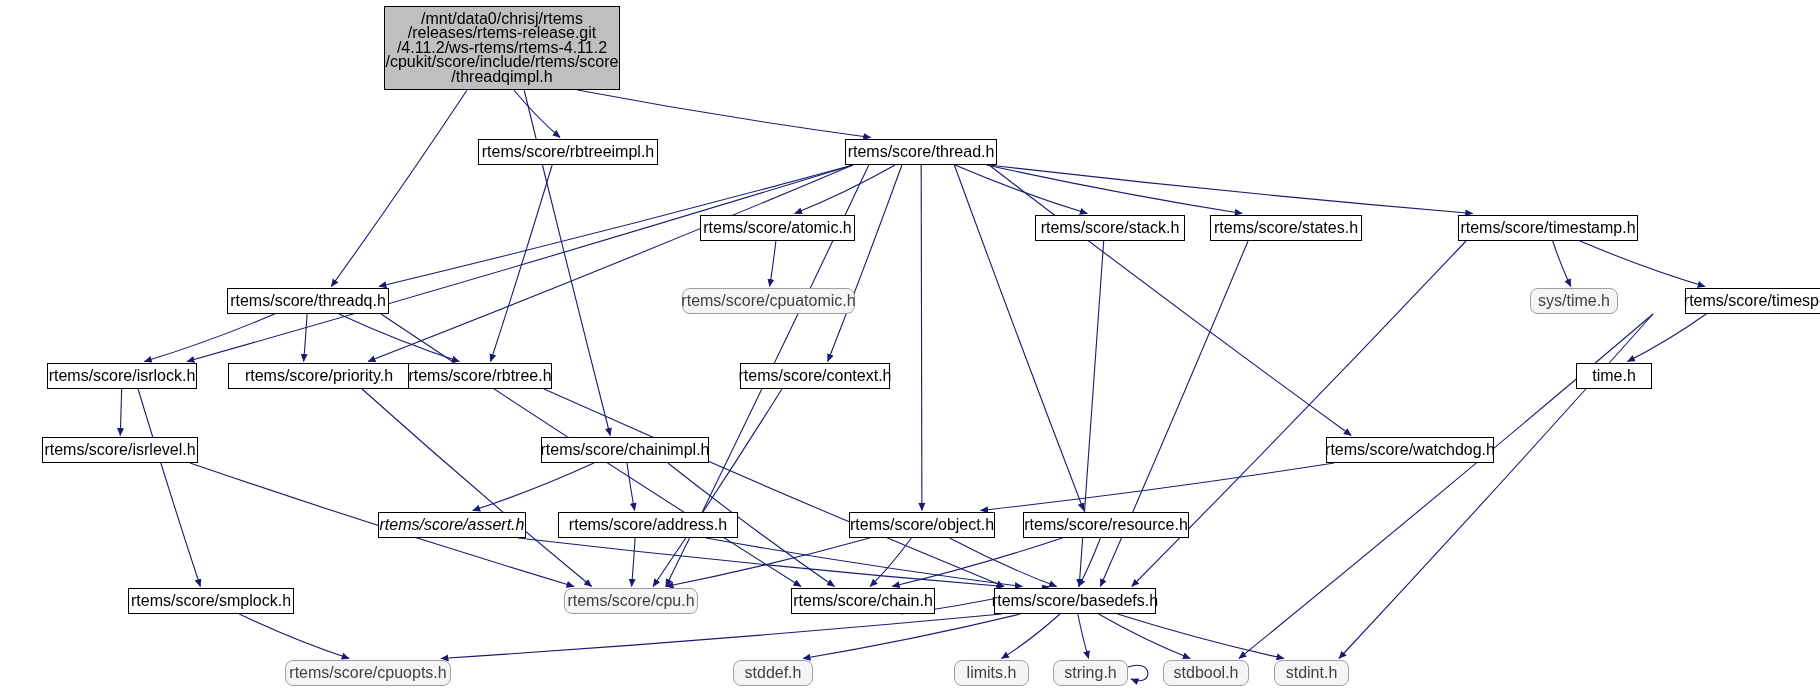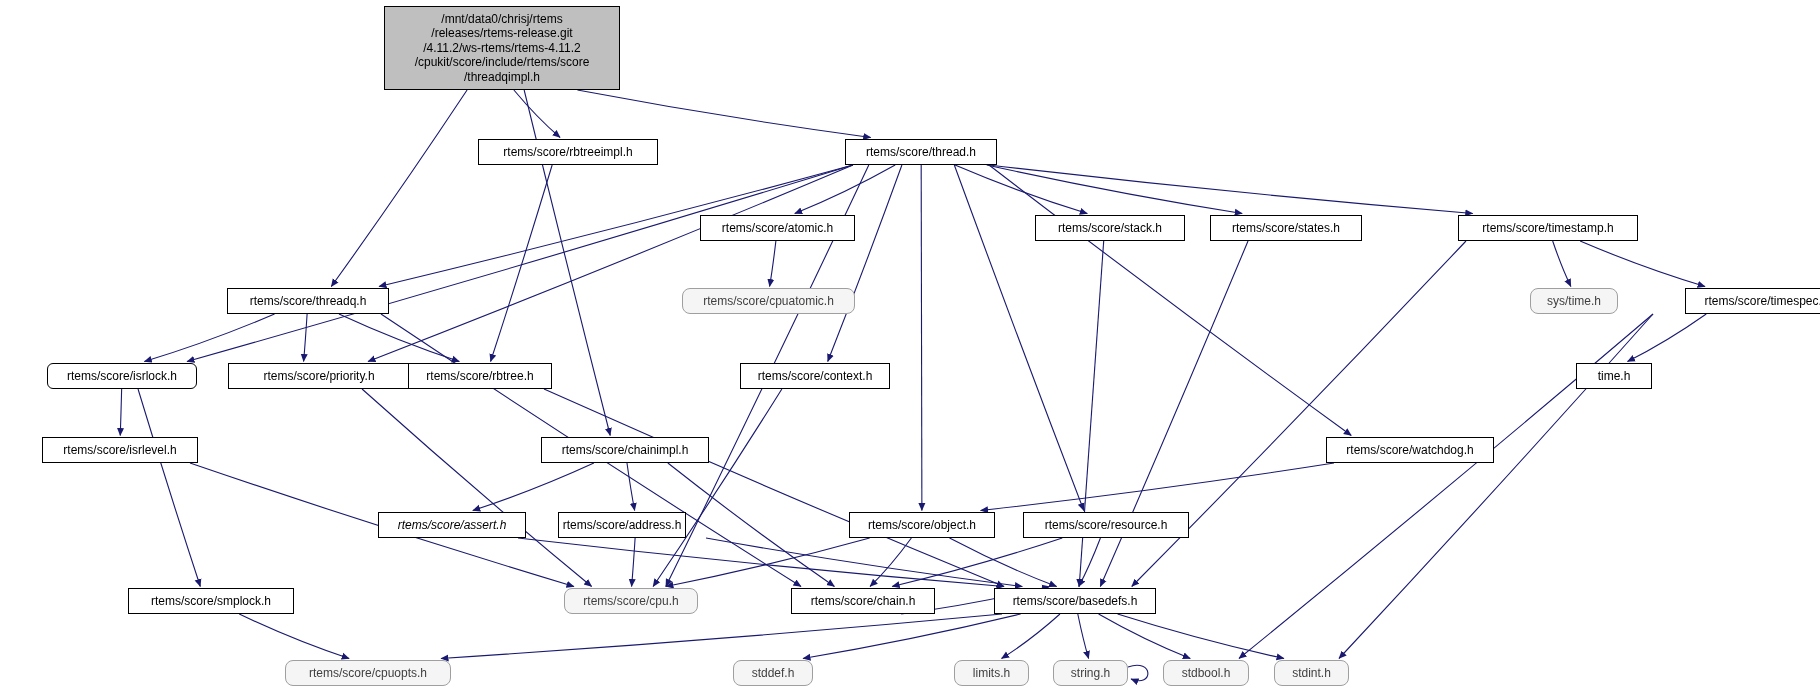--- a/index.html
+++ b/index.html
@@ -5,21 +5,21 @@
   html,body{margin:0;padding:0;background:#ffffff;}
   #canvas{
     position:relative;width:1820px;height:694px;overflow:hidden;
     background:#ffffff;font-family:"Liberation Sans",sans-serif;
   }
   #edge-layer{position:absolute;left:0;top:0;width:1820px;height:694px;}
   .node{
     position:absolute;box-sizing:border-box;
     border:1px solid #000;background:#fff;color:#000;
     display:flex;flex-direction:column;align-items:center;justify-content:center;
-    font-size:12px;line-height:14.5px;white-space:nowrap;padding:0 4px;
+    font-size:16px;line-height:14.5px;white-space:nowrap;padding:0 4px;
     z-index:2;
   }
   .node.root{background:#bfbfbf;border-color:#000;}
   .node.internal{cursor:pointer;}
   .node.external{border-color:#9f9f9f;color:#3f3f3f;background:#f5f5f5;border-radius:8px;}
   .edge{fill:none;stroke:#191970;stroke-width:1.1px;}
 </style>
 </head>
 <body>
 
@@ -121,21 +121,21 @@
       </div>
       <div class="node external" style="left: 1530px; top: 288px; width: 88px; height: 26px;">
         <div>sys/time.h</div>
       </div>
       <div class="node internal" style="left: 1645px; top: 288px; width: 163px; height: 26px; margin-left: 40px;">
         <div>rtems/score/timespec.h</div>
       </div>
       <div class="node internal" style="left: 227px; top: 288px; width: 162px; height: 26px;">
         <div>rtems/score/threadq.h</div>
       </div>
-      <div class="node internal" style="left: 47px; top: 363px; width: 150px; height: 26px; border-radius: 6px;">
+      <div class="node internal" style="left: 47px; top: 363px; width: 150px; height: 26px;">
         <div>rtems/score/isrlock.h</div>
       </div>
       <div class="node internal" style="left: 228px; top: 363px; width: 182px; height: 26px;">
         <div>rtems/score/priority.h</div>
       </div>
       <div class="node internal" style="left: 408px; top: 363px; width: 144px; height: 26px;">
         <div>rtems/score/rbtree.h</div>
       </div>
       <div class="node internal" style="left: 740px; top: 363px; width: 150px; height: 26px;">
         <div>rtems/score/context.h</div>
@@ -148,21 +148,21 @@
       </div>
       <div class="node internal" style="left: 541px; top: 437px; width: 168px; height: 26px;">
         <div>rtems/score/chainimpl.h</div>
       </div>
       <div class="node internal" style="left: 1326px; top: 437px; width: 168px; height: 26px;">
         <div>rtems/score/watchdog.h</div>
       </div>
       <div class="node internal" style="left: 378px; top: 512px; width: 148px; height: 26px; font-style: italic;">
         <div>rtems/score/assert.h</div>
       </div>
-      <div class="node internal" style="left: 558px; top: 512px; width: 128px; height: 26px;">
+      <div class="node internal" style="left: 558px; top: 512px; width: 180px; height: 26px;">
         <div>rtems/score/address.h</div>
       </div>
       <div class="node internal" style="left: 849px; top: 512px; width: 146px; height: 26px;">
         <div>rtems/score/object.h</div>
       </div>
       <div class="node internal" style="left: 1023px; top: 512px; width: 166px; height: 26px;">
         <div>rtems/score/resource.h</div>
       </div>
       <div class="node internal" style="left: 128px; top: 588px; width: 166px; height: 26px;">
         <div>rtems/score/smplock.h</div>

